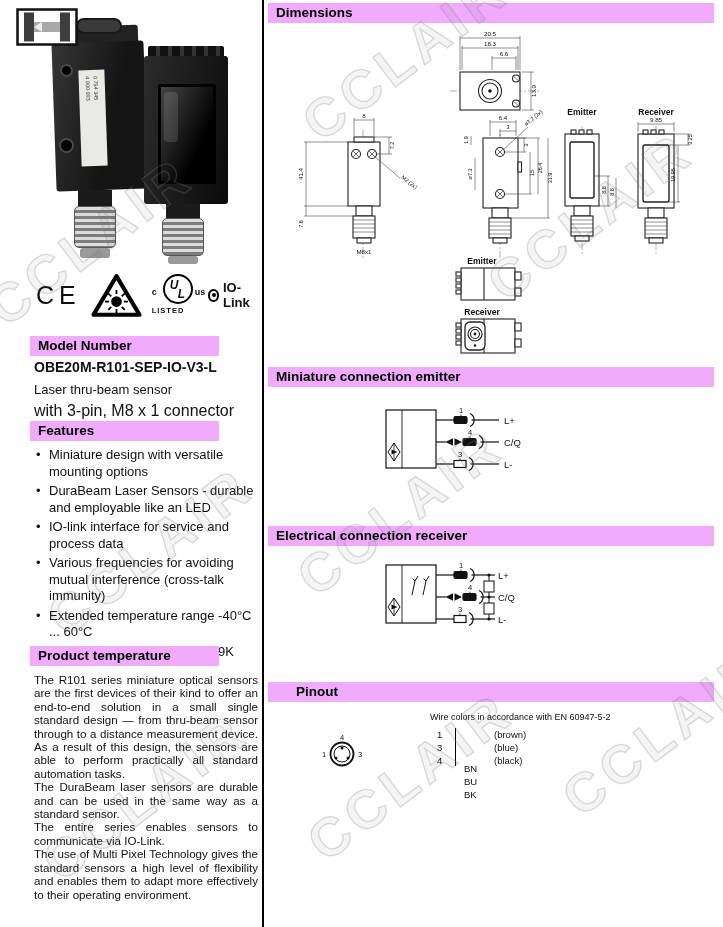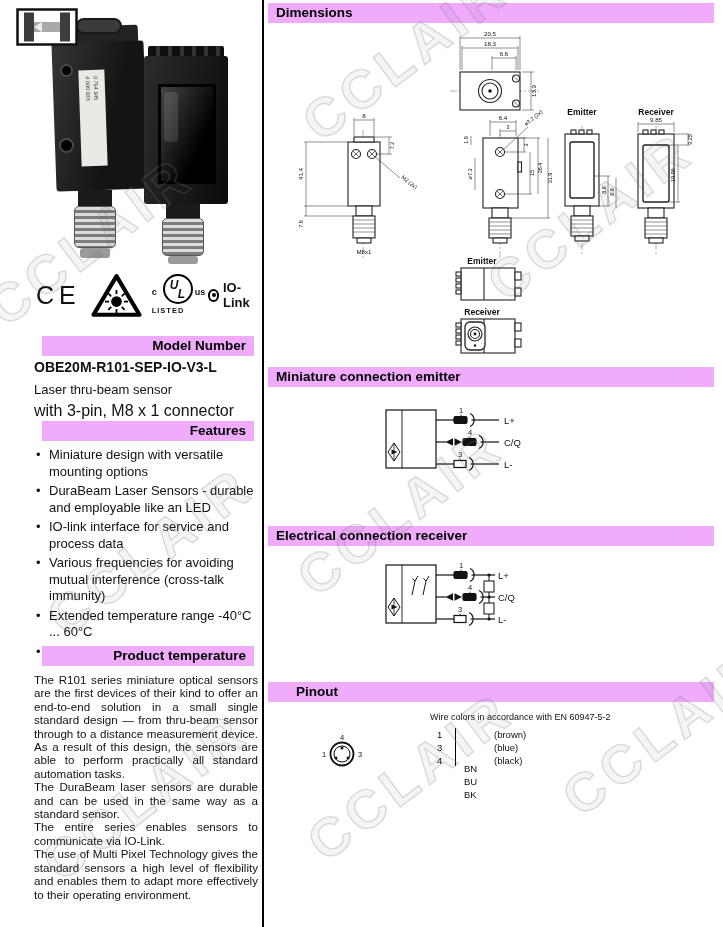--- a/index.html
+++ b/index.html
@@ -6,21 +6,21 @@
   html,body { background:#fff; }
   #page {
     position:relative; width:723px; height:927px; background:#fff;
     font-family:"Liberation Sans", sans-serif; color:#111; overflow:hidden;
   }
   .abs { position:absolute; }
   .bar {
     position:absolute; height:20px; background:#f0abfc; color:#000;
     font-size:13.5px; font-weight:bold; padding:2px 8px; z-index:2;
   }
-  .bar-left { left:42px; width:212px;text-align:right; }
+  .bar-left { left:30px; width:189px; }
   .bar-right { left:268px; width:446px; }
   #divider { position:absolute; left:262px; top:0; width:2px; height:927px; background:#000; z-index:2; }
   .wm {
     position:absolute; z-index:6; font-weight:bold; font-size:54px; letter-spacing:6px;
     color:rgba(0,0,0,0.04); -webkit-text-stroke:1.4px rgba(130,130,130,0.28);
     transform:rotate(-37deg); pointer-events:none; user-select:none; white-space:nowrap;
   }
   .lefttext { position:absolute; left:34px; width:224px; z-index:2; }
   #model-number { top:359px; font-size:14px; font-weight:bold; }
   #model-desc { top:382px; font-size:13px; }

